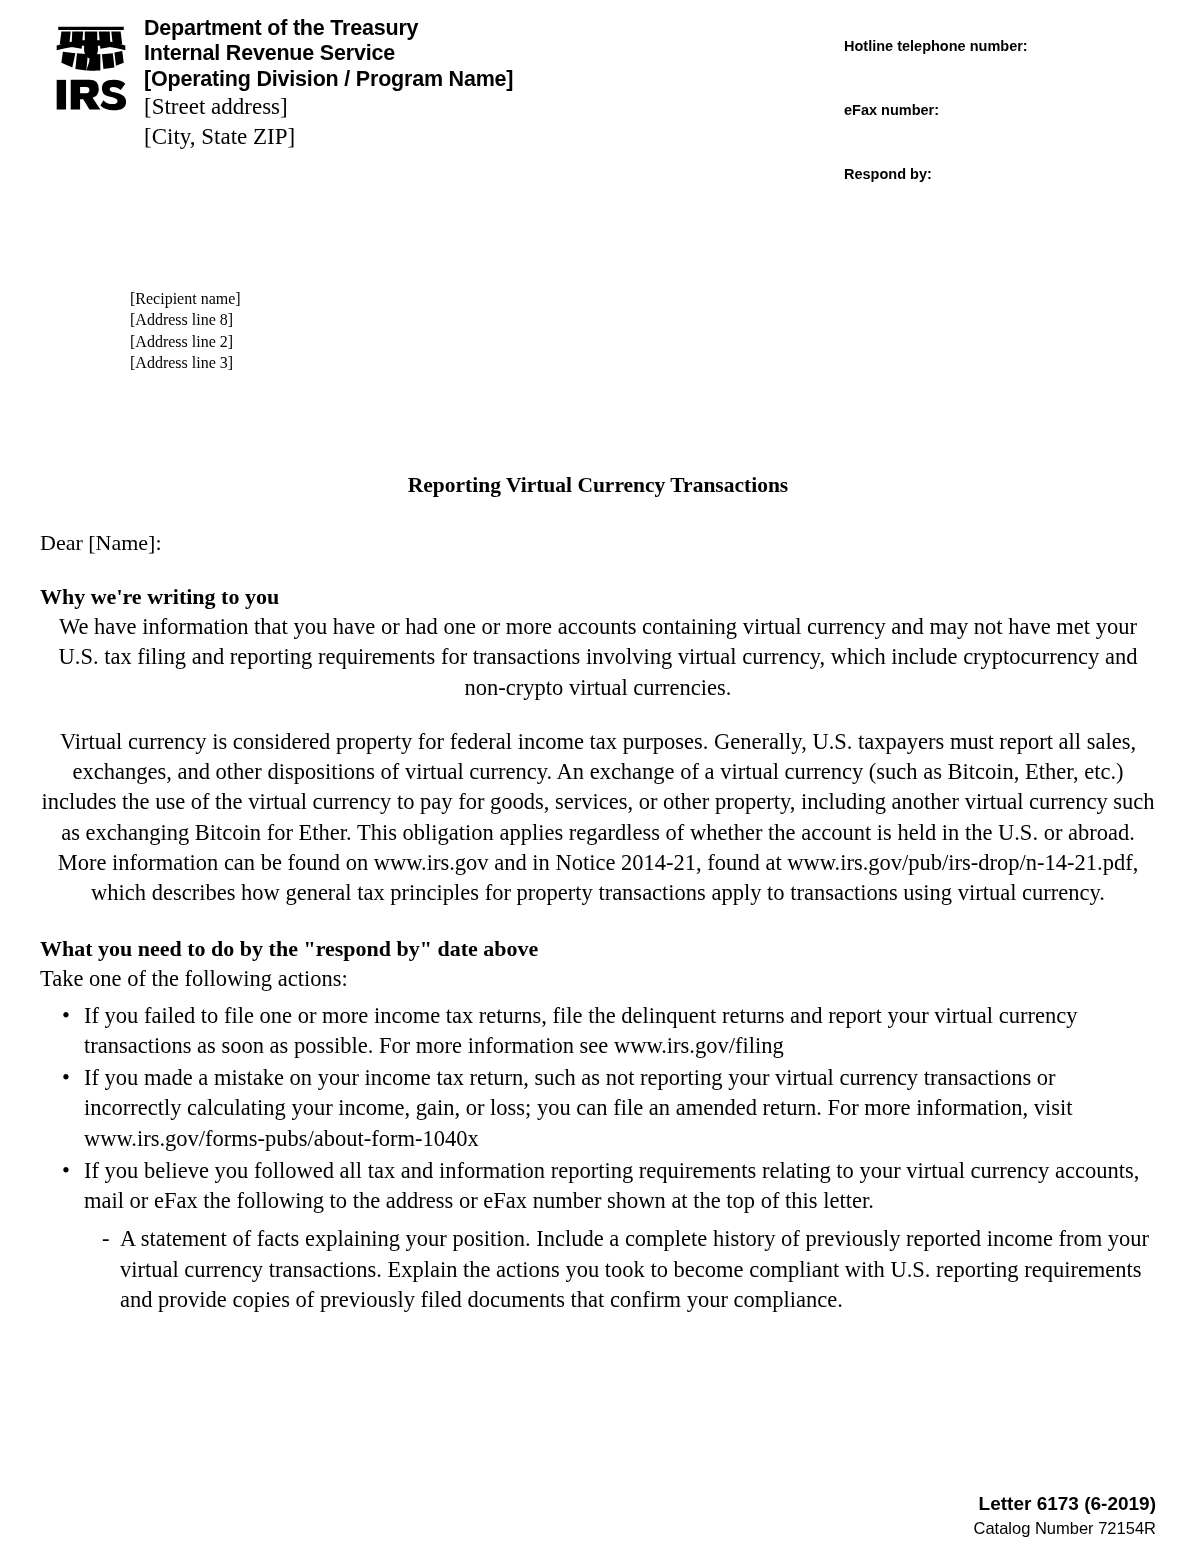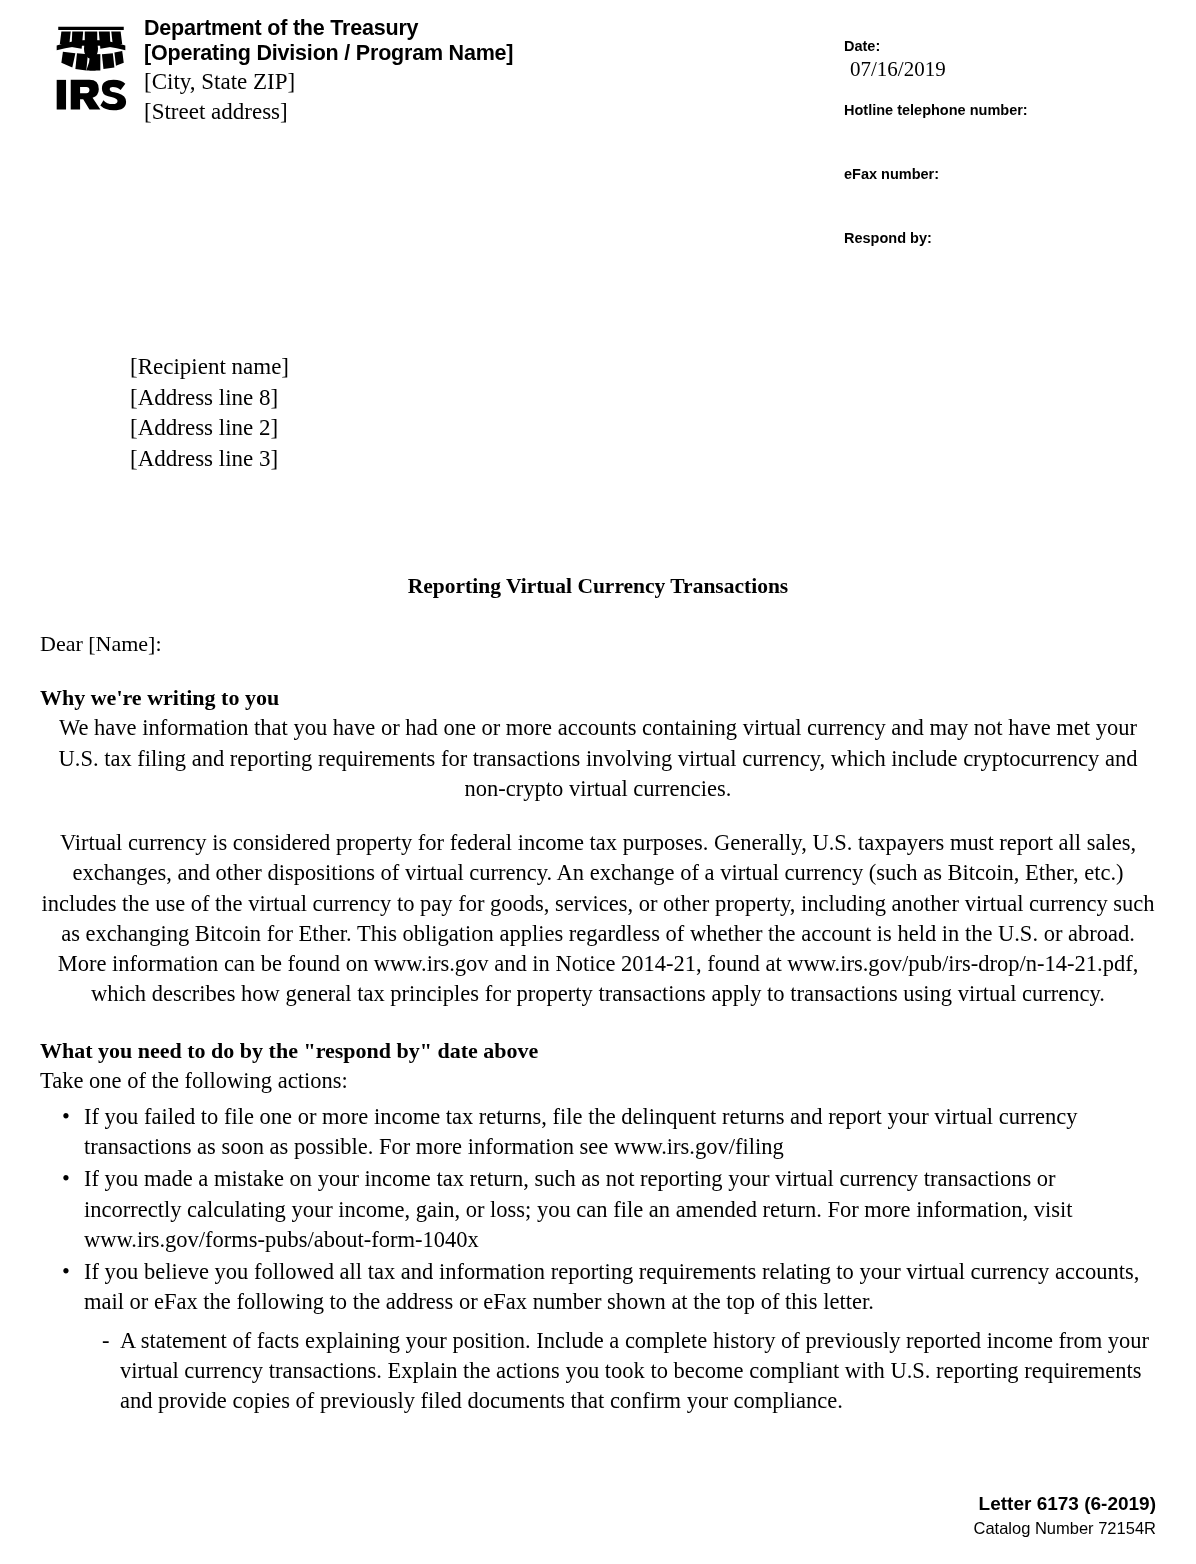--- a/index.html
+++ b/index.html
@@ -72,21 +72,21 @@
     padding-left: 6px;
     margin-top: 3px;
   }
 
   
   .recipient {
     margin-top: 58px;
     margin-left: 90px;
   }
   .recipient .addr-line {
-    font-size: 23px;
+    font-size: 16px;
     line-height: 1.33;
   }
 
   
   .subject {
     text-align: center;
     font-family: "Liberation Serif", serif;
     font-weight: bold;
     font-size: 21.5px;
     margin-top: 100px;
@@ -200,31 +200,28 @@
 
             <path d="M6 74 L18 74 L18 112 L6 112 Z"></path>
             <path d="M24 74 L48 74 Q60 74 60 86 Q60 94 52 97 L62 112 L48 112 L40 99 L36 99 L36 112 L24 112 Z M36 83 L36 91 L44 91 Q48 91 48 87 Q48 83 44 83 Z"></path>
             <path d="M66 100 Q70 105 78 105 Q84 105 84 101 Q84 98 76 96 L72 95 Q64 93 64 85 Q64 74 79 74 Q89 74 94 79 L88 87 Q84 83 78 83 Q74 83 74 86 Q74 89 80 90 L85 91 Q95 94 95 102 Q95 113 79 113 Q68 113 62 107 Z"></path>
           </g>
         </svg>
       </div>
 
       <div class="agency-block">
         <div class="agency-line">Department of the Treasury</div>
+        <div class="agency-line">Internal Revenue Service</div>
         <div class="agency-line">[Operating Division / Program Name]</div>
+        <div class="addr-line">[Street address]</div>
         <div class="addr-line">[City, State ZIP]</div>
-        <div class="addr-line">[Street address]</div>
       </div>
     </div>
 
     <div class="header-right">
-      <div class="meta-row">
-        <div class="meta-label">Date:</div>
-        <div class="meta-value">07/16/2019</div>
-      </div>
       <div class="meta-row">
         <div class="meta-label">Hotline telephone number:</div>
         <div class="meta-value">&nbsp;</div>
       </div>
       <div class="meta-row">
         <div class="meta-label">eFax number:</div>
         <div class="meta-value">&nbsp;</div>
       </div>
       <div class="meta-row">
         <div class="meta-label">Respond by:</div>

